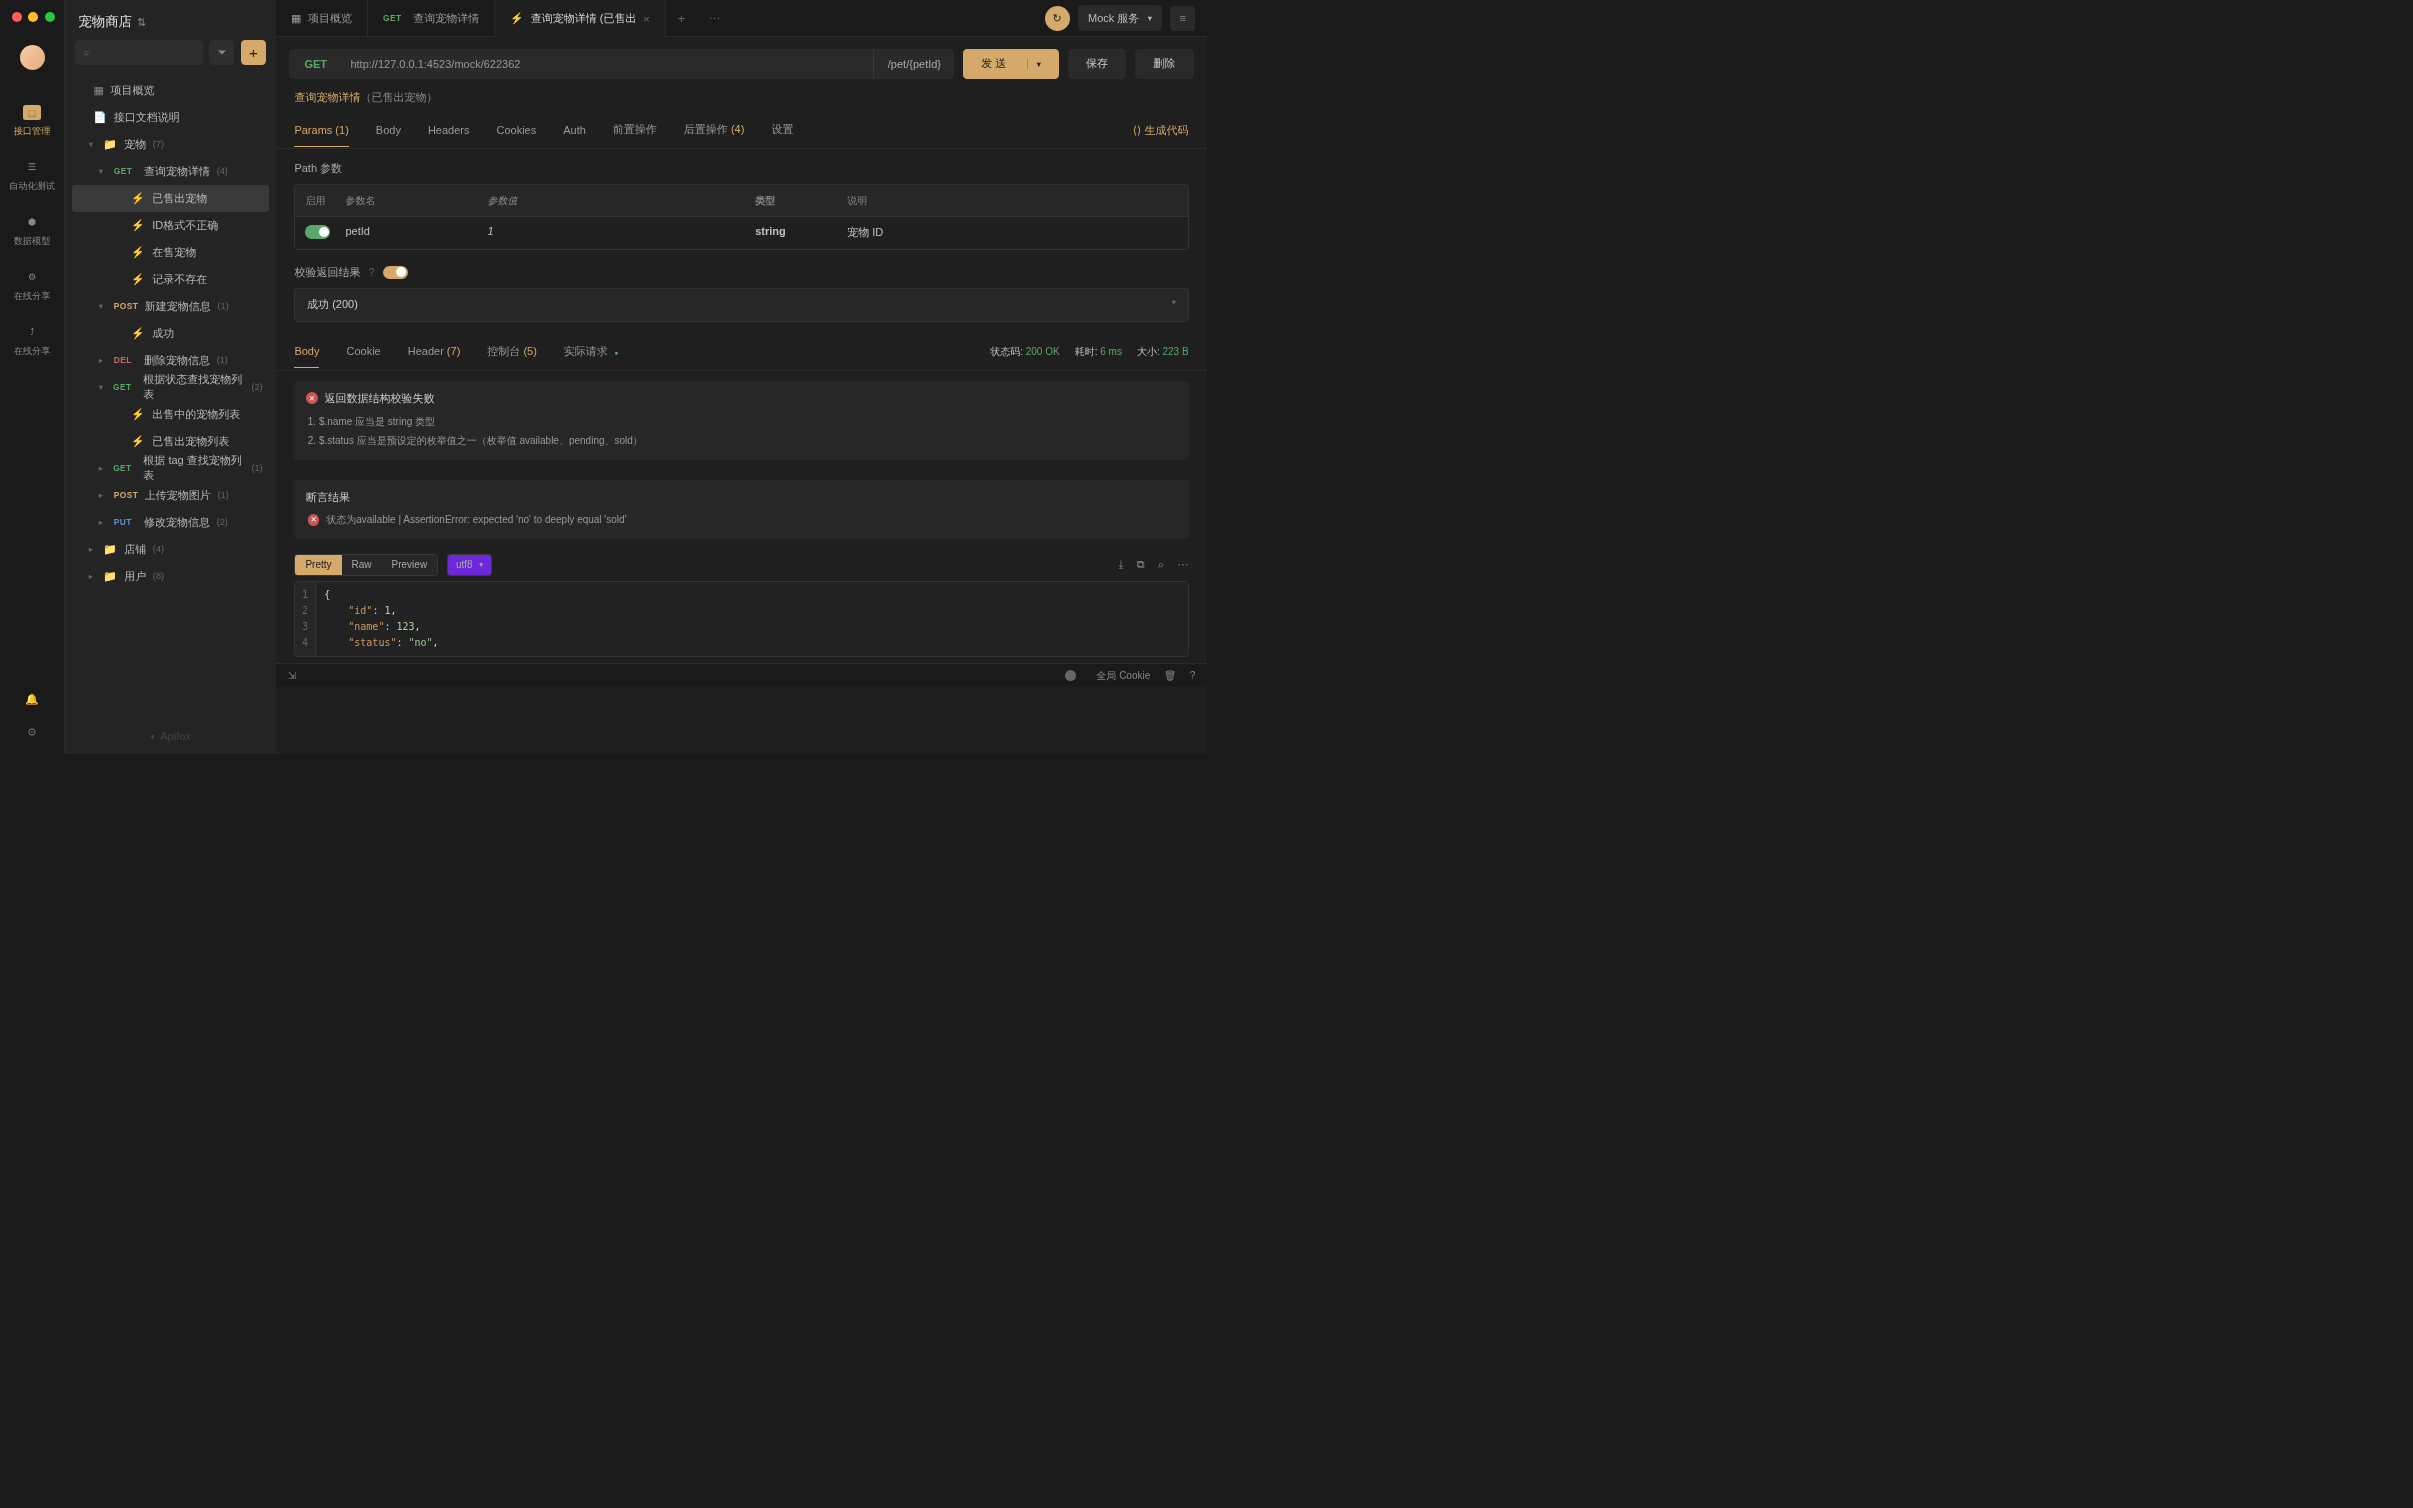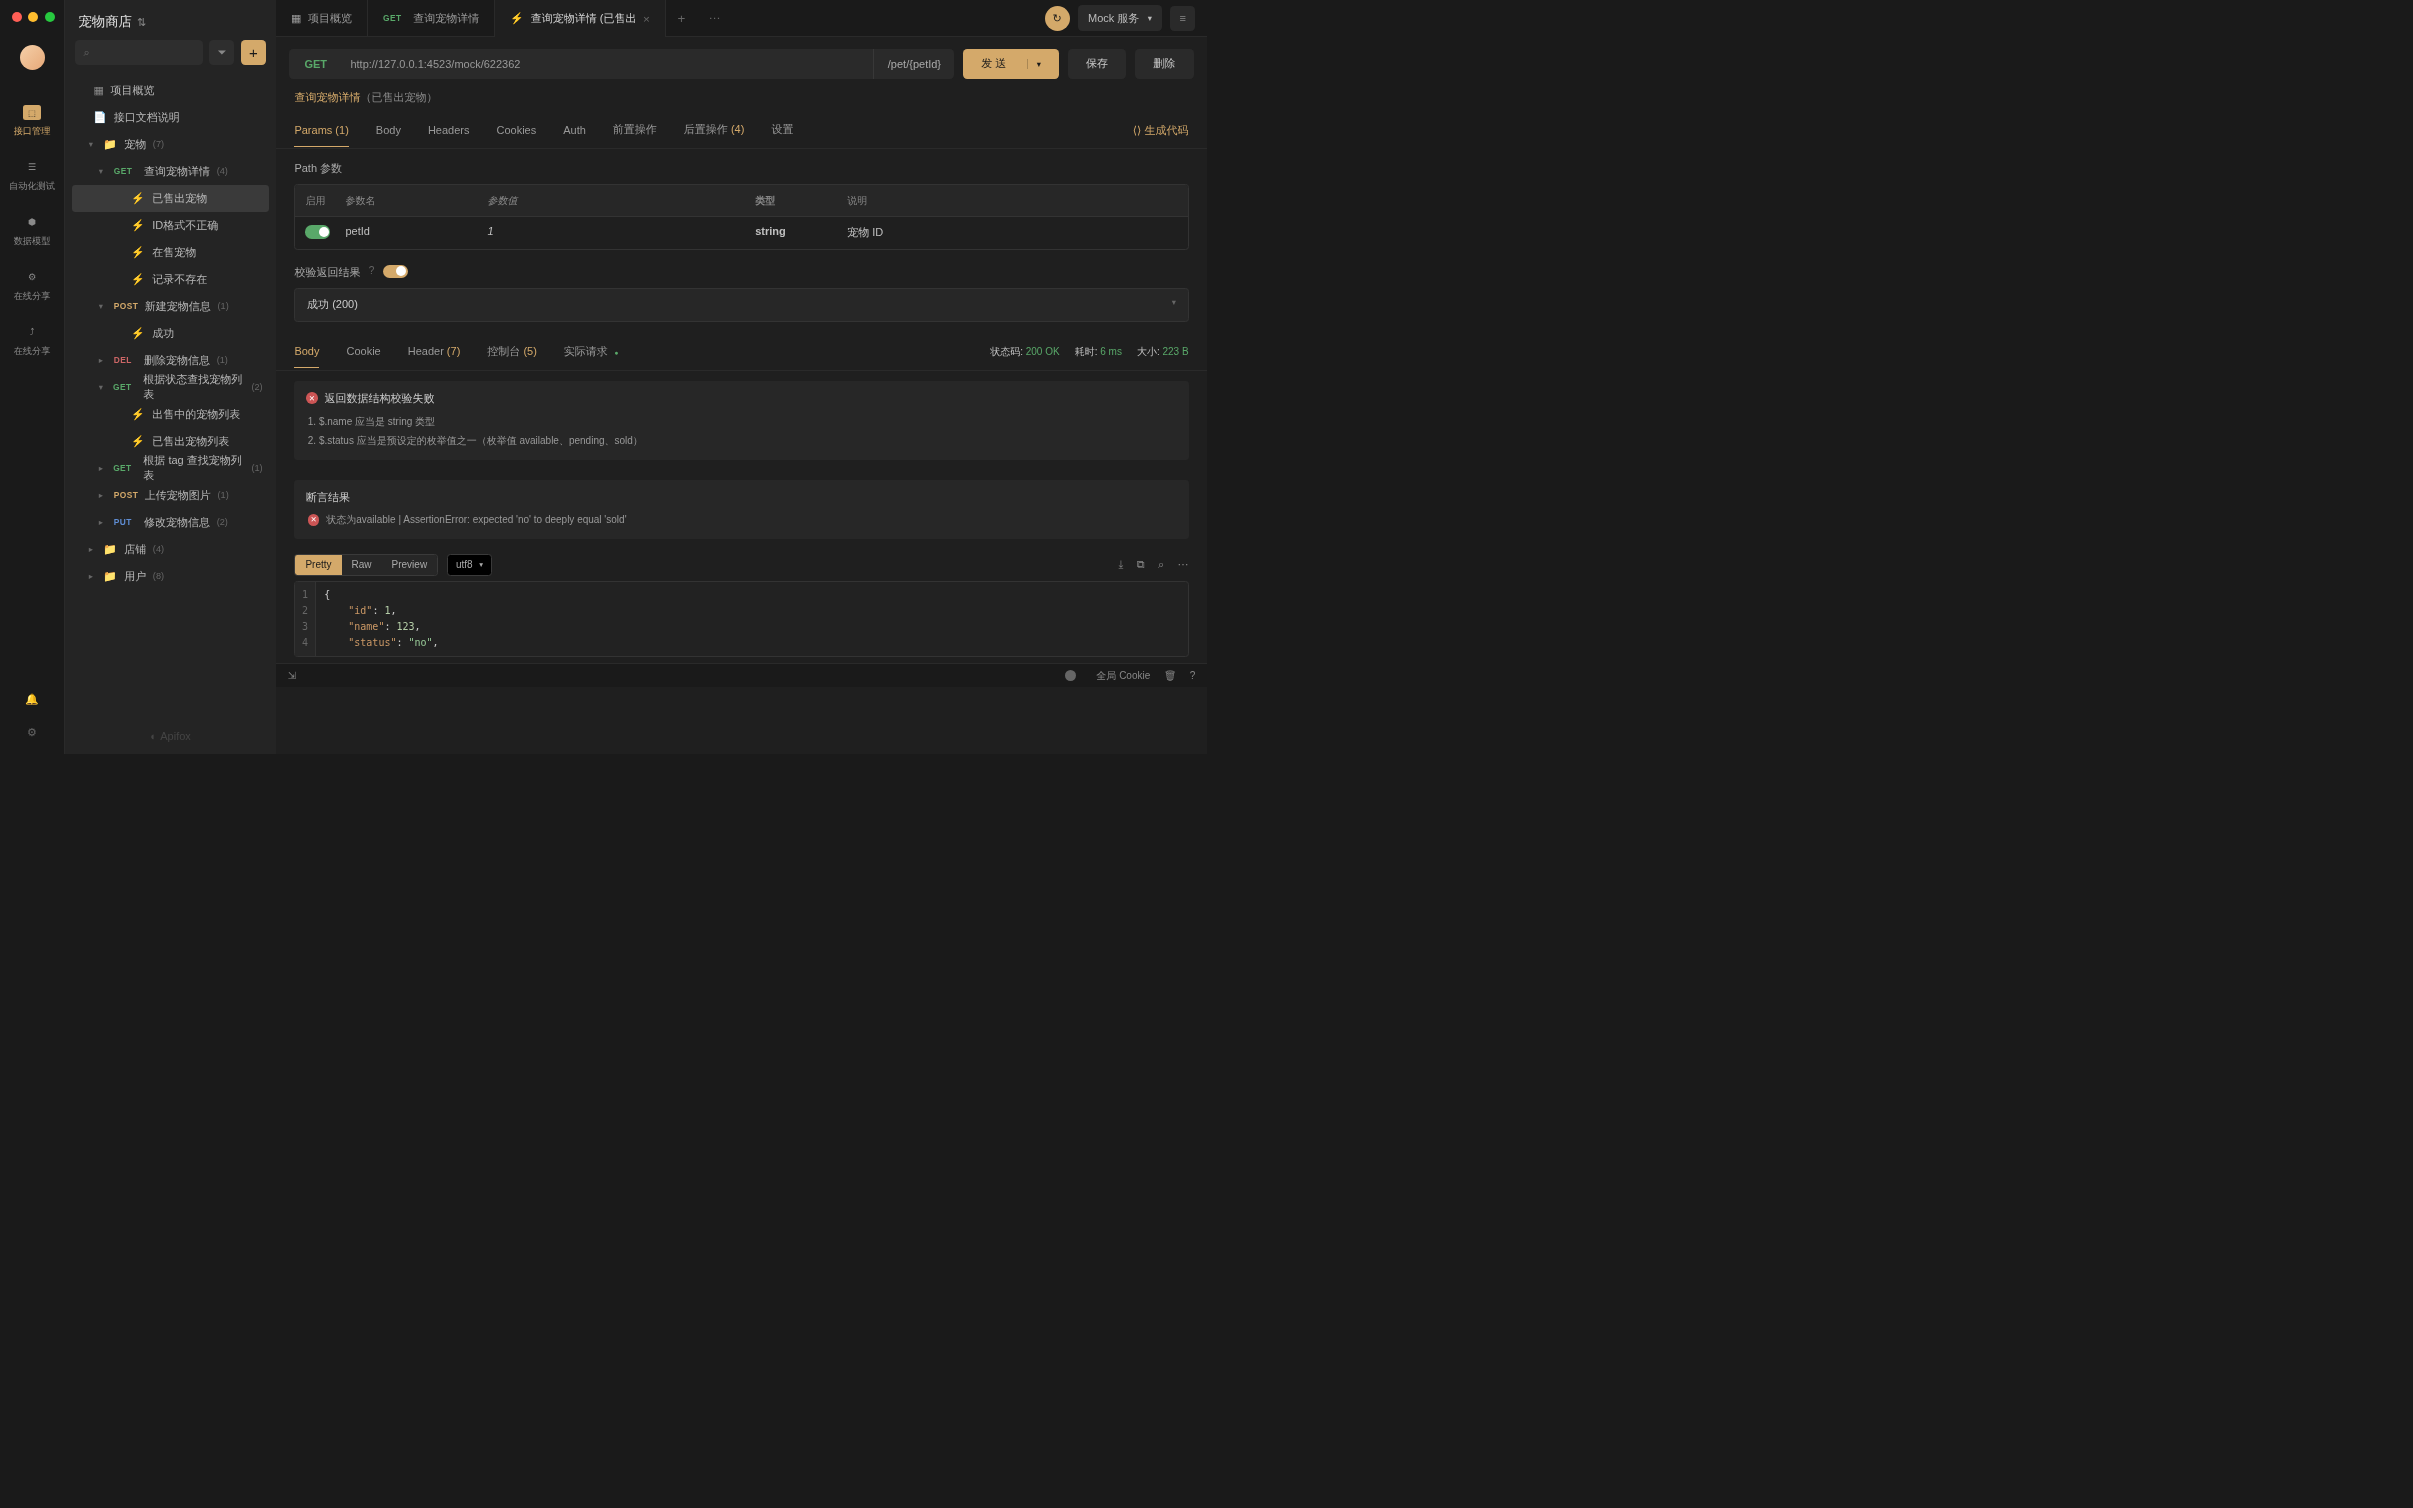--- a/index.html
+++ b/index.html
@@ -73,38 +73,38 @@
 .pt-row { display: flex; border-bottom: 0.8px solid #333; }
 .pt-row:last-child { border-bottom: none; }
 .pt-row.header { background: #272727; color: #888; font-size: 10px; }
 .pt-cell { padding: 8.4px 10px; }
 .pt-cell.c1 { width: 40px; } .pt-cell.c2 { width: 142px; } .pt-cell.c3 { flex: 1.2; font-style: italic; } .pt-cell.c4 { width: 92px; font-weight: bold; } .pt-cell.c5 { flex: 1.6; }
 .toggle { width: 25px; height: 13.4px; background: #59a869; border-radius: 6.7px; position: relative; }
 .toggle.on::after { content: ""; position: absolute; right: 1.7px; top: 1.7px; width: 10px; height: 10px; background: #fff; border-radius: 50%; }
 .toggle-amber { width: 25px; height: 13.4px; background: #d4a96a; border-radius: 6.7px; position: relative; }
 .toggle-amber::after { content: ""; position: absolute; right: 1.7px; top: 1.7px; width: 10px; height: 10px; background: #fff; border-radius: 50%; }
 
-.validate-row { padding: 15px 18.4px 8.4px; display: flex; gap: 8.4px; color: #aaa; }
+.validate-row { padding: 15px 18.4px 8.4px; display: flex; align-items: center; gap: 8.4px; color: #aaa; }
 .help { color: #666; font-size: 10px; }
 .status-select { margin: 0 18.4px 11.7px; background: #272727; border: 0.8px solid #333; border-radius: 3.4px; padding: 8.4px 11.7px; display: flex; justify-content: space-between; color: #ccc; cursor: pointer; }
 
 .resp-tabs { display: flex; padding: 0 18.4px; border-bottom: 0.8px solid #2a2a2a; gap: 27px; align-items: center; }
 .resp-status { margin-left: auto; display: flex; gap: 15px; font-size: 10px; }
 .resp-status b { color: #59a869; font-weight: 500; }
 
 .err-panel { margin: 10px 18.4px; background: #272727; border-radius: 3.4px; padding: 10px 11.7px; }
 .err-title { display: flex; align-items: center; gap: 6.7px; color: #ccc; margin-bottom: 6.7px; }
 .err-badge { width: 11.7px; height: 11.7px; border-radius: 50%; background: #cc5555; color: #fff; display: inline-flex; align-items: center; justify-content: center; font-size: 7.5px; }
 .err-list { color: #999; font-size: 10px; line-height: 1.9; padding-left: 1.7px; }
 
 .resp-toolbar { display: flex; align-items: center; padding: 5px 18.4px; gap: 8.4px; }
 .seg { display: flex; border: 0.8px solid #3a3a3a; border-radius: 3.4px; overflow: hidden; }
 .seg-btn { padding: 4.2px 10px; font-size: 10px; color: #aaa; cursor: pointer; background: #272727; }
 .seg-btn.active { background: #d4a96a; color: #1a1a1a; }
-.enc-select { border: 0.8px solid #3a3a3a; border-radius: 3.4px; padding: 4.2px 8.4px; background: #000000; color: #aaa; cursor: pointer; display: flex; align-items: center; gap: 6.7px; font-size: 10px; }
+.enc-select { border: 0.8px solid #3a3a3a; border-radius: 3.4px; padding: 4.2px 8.4px; background: #6d28d9; color: #aaa; cursor: pointer; display: flex; align-items: center; gap: 6.7px; font-size: 10px; }
 .resp-toolbar .right-icons { margin-left: auto; display: flex; gap: 13.4px; color: #888; }
 .code-view { margin: 0 18.4px 6.7px; background: #222; border: 0.8px solid #333; border-radius: 3.4px; font-family: "SF Mono", Monaco, monospace; font-size: 10px; display: flex; }
 .gutter { background: #272727; color: #666; text-align: right; padding: 5px 6.7px; line-height: 1.6; border-right: 0.8px solid #333; }
 .code-lines { padding: 5px 8.4px; line-height: 1.6; color: #ccc; }
 .tok-key { color: #cc9966; } .tok-num { color: #b5cea8; } .tok-str { color: #99cc99; }
 
 .statusbar { height: 23.5px; border-top: 0.8px solid #2a2a2a; display: flex; align-items: center; padding: 0 11.7px; color: #888; font-size: 10px; gap: 15px; background: #1a1a1a; }
 .statusbar .sb-right { margin-left: auto; display: flex; gap: 13.4px; align-items: center; }
 .cookie-icon { width:11.7px; height:11.7px; border-radius:50%; background:#666; display:inline-block; }
 </style>

